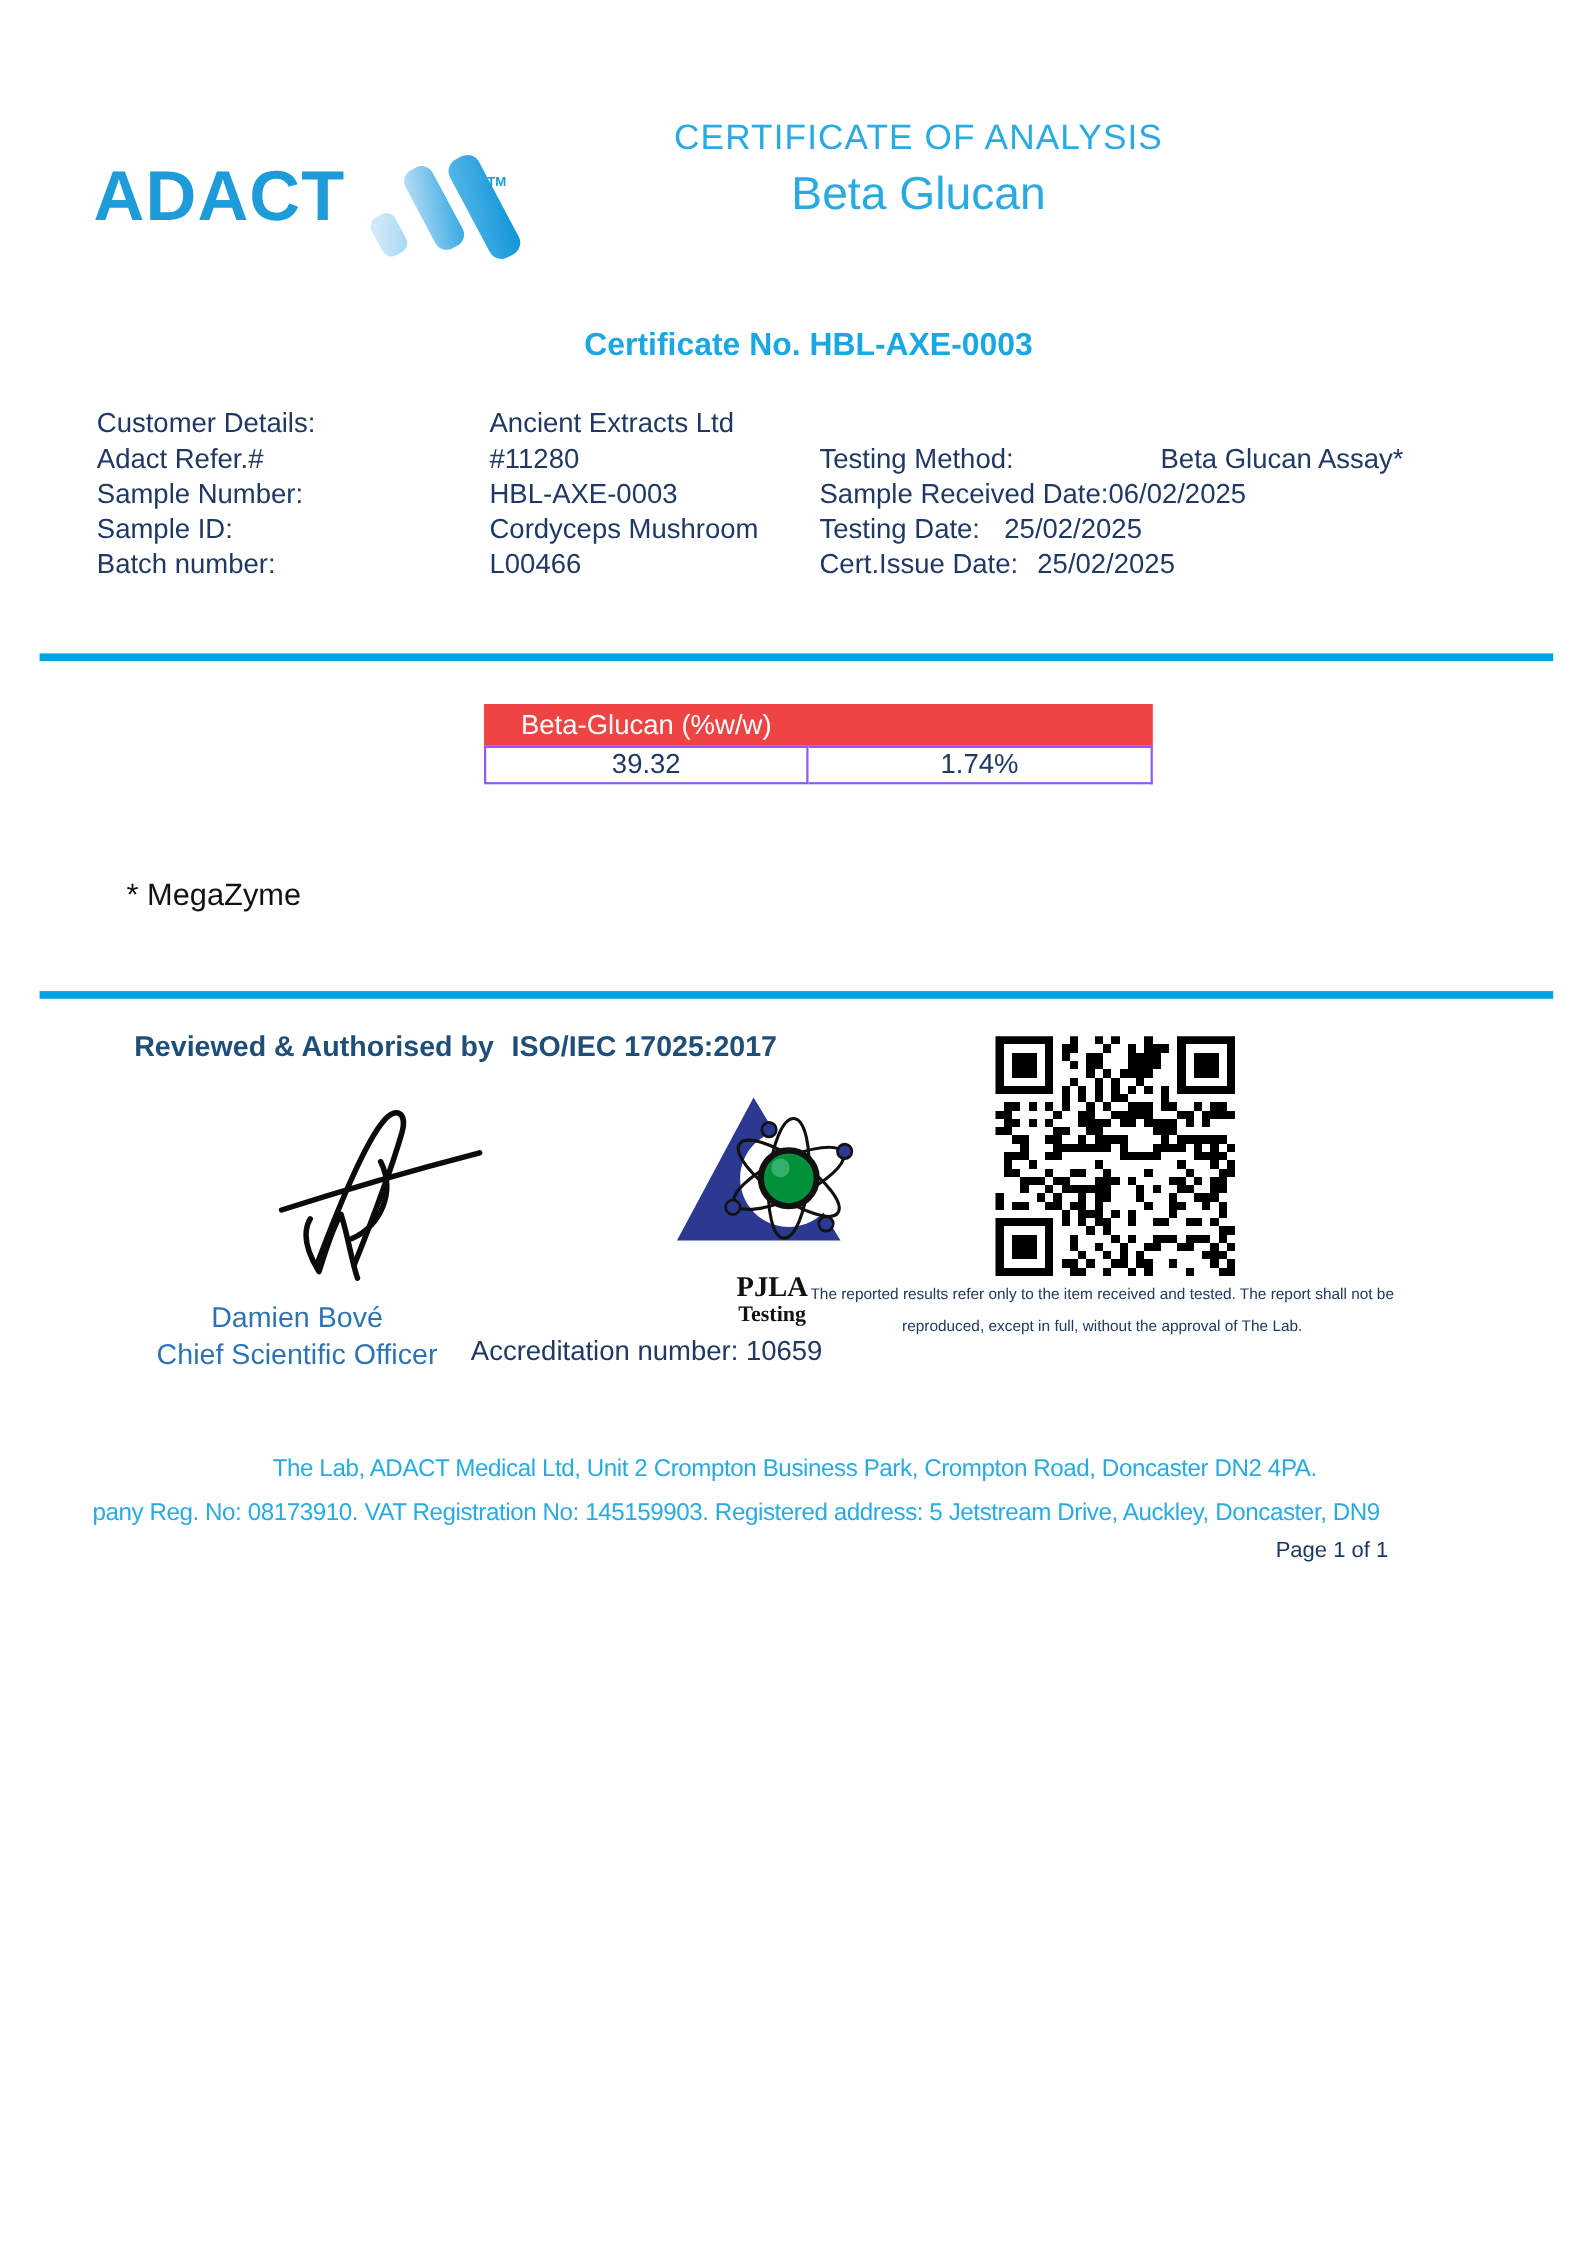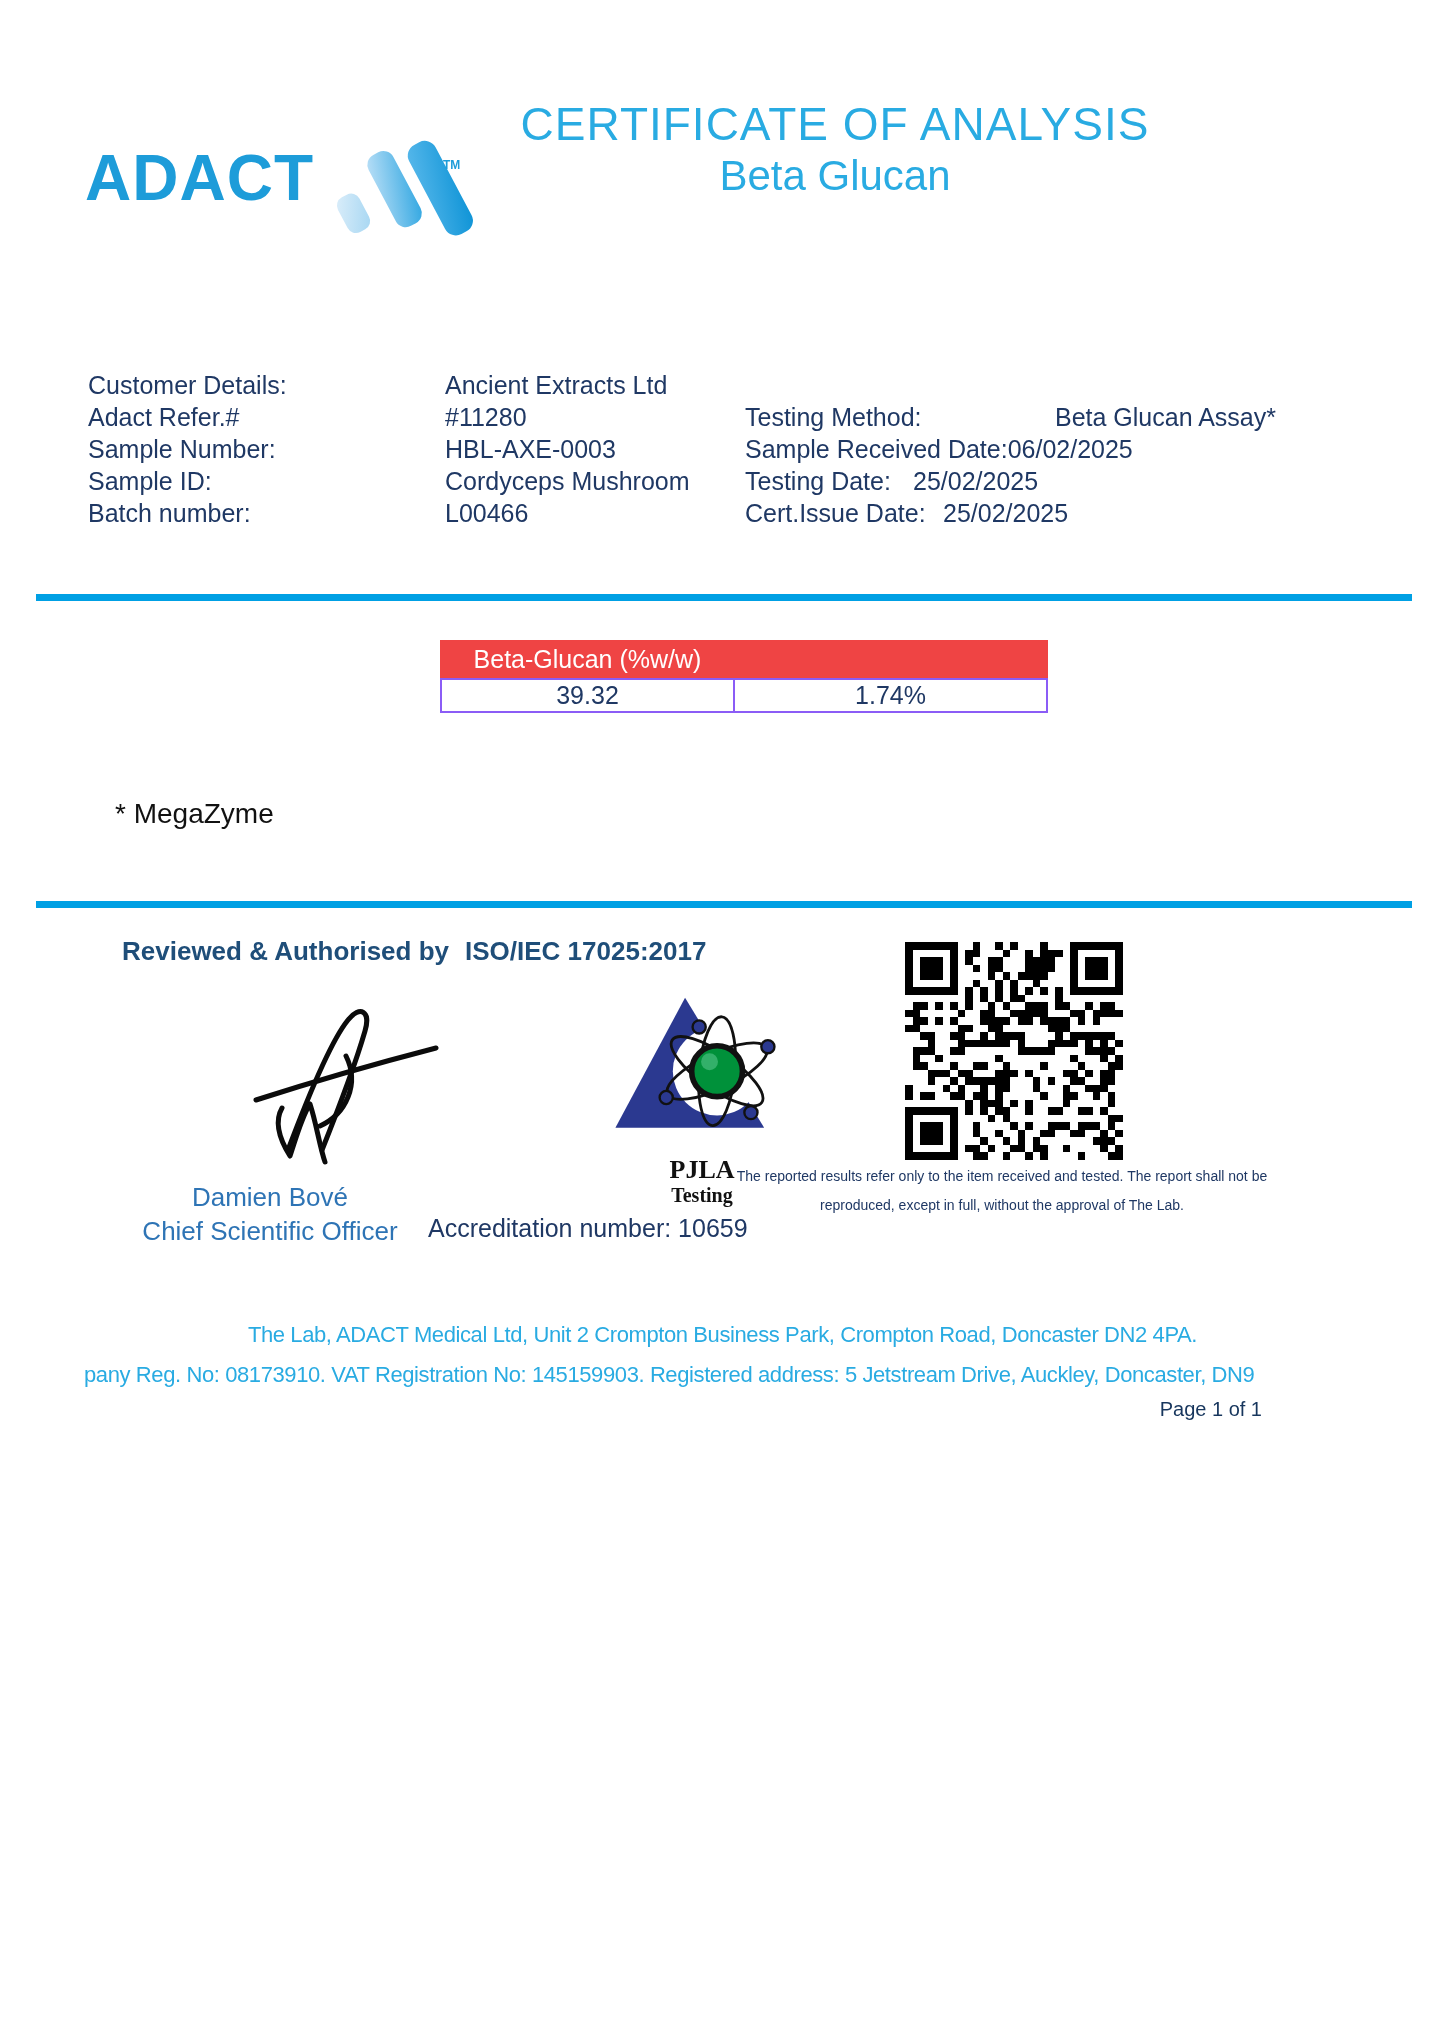--- a/index.html
+++ b/index.html
@@ -13,21 +13,21 @@
   
   .brand { position:absolute; left:85px; top:128px; display:flex; align-items:flex-start; }
   .brand-text {
     font-size:64px; font-weight:bold; letter-spacing:1px; color:#1D9CD9;
     line-height:100px;
   }
   .brand-mark { width:150px; height:112px; margin-left:14px; margin-top:6px; }
   .tm { position:absolute; left:443px; top:158px; font-size:12px; color:#1D9CD9; font-weight:bold; }
 
   .doc-title { position:absolute; left:380px; top:98px; width:910px; text-align:center; color:#29ABE2; }
-  .doc-title .t1 { font-size:46px; line-height:52px; letter-spacing:1px; }
+  .doc-title .t1 { font-size:32px; line-height:52px; letter-spacing:1px; }
   .doc-title .t2 { font-size:42px; line-height:52px; }
 
   .cert-no { position:absolute; left:300px; top:298px; width:870px; text-align:center;
     font-size:29px; font-weight:bold; color:#1BA7E3; }
 
   
   .drow { position:absolute; white-space:nowrap; font-size:25px; color:#1F3864; line-height:30px; }
   .dlabel { display:inline-block; }
   .left-col .dlabel { min-width:357px; }
 
@@ -102,20 +102,21 @@
       <rect x="104" y="4" width="32" height="108" rx="13" fill="url(#g3)" transform="rotate(-28 120 58)"></rect>
     </svg>
   </div>
   <span class="tm">TM</span>
 
   <div class="doc-title">
     <div class="t1">CERTIFICATE OF ANALYSIS</div>
     <div class="t2">Beta Glucan</div>
   </div>
 
+  <div class="cert-no">Certificate No. HBL-AXE-0003</div>
 
   <div class="drow left-col" style="left:88px; top:370px;">
     <span class="dlabel">Customer Details:</span><span class="dval">Ancient Extracts Ltd</span>
   </div>
   <div class="drow left-col" style="left:88px; top:402px;">
     <span class="dlabel">Adact Refer.#</span><span class="dval">#11280</span>
   </div>
   <div class="drow left-col" style="left:88px; top:434px;">
     <span class="dlabel">Sample Number:</span><span class="dval">HBL-AXE-0003</span>
   </div>

